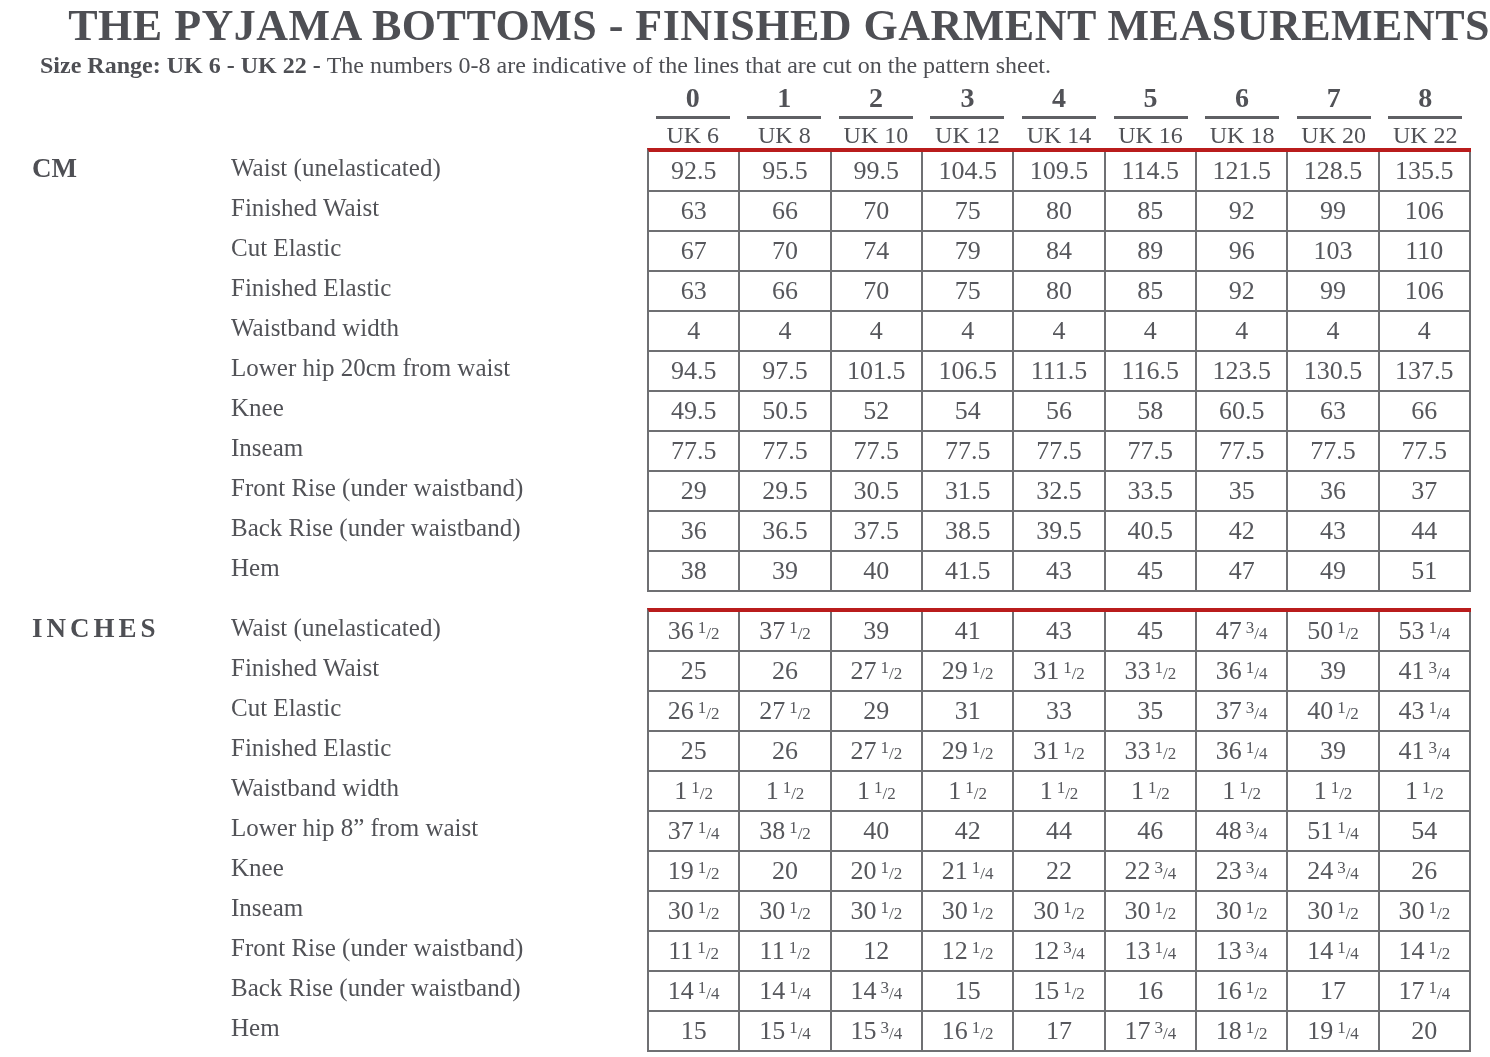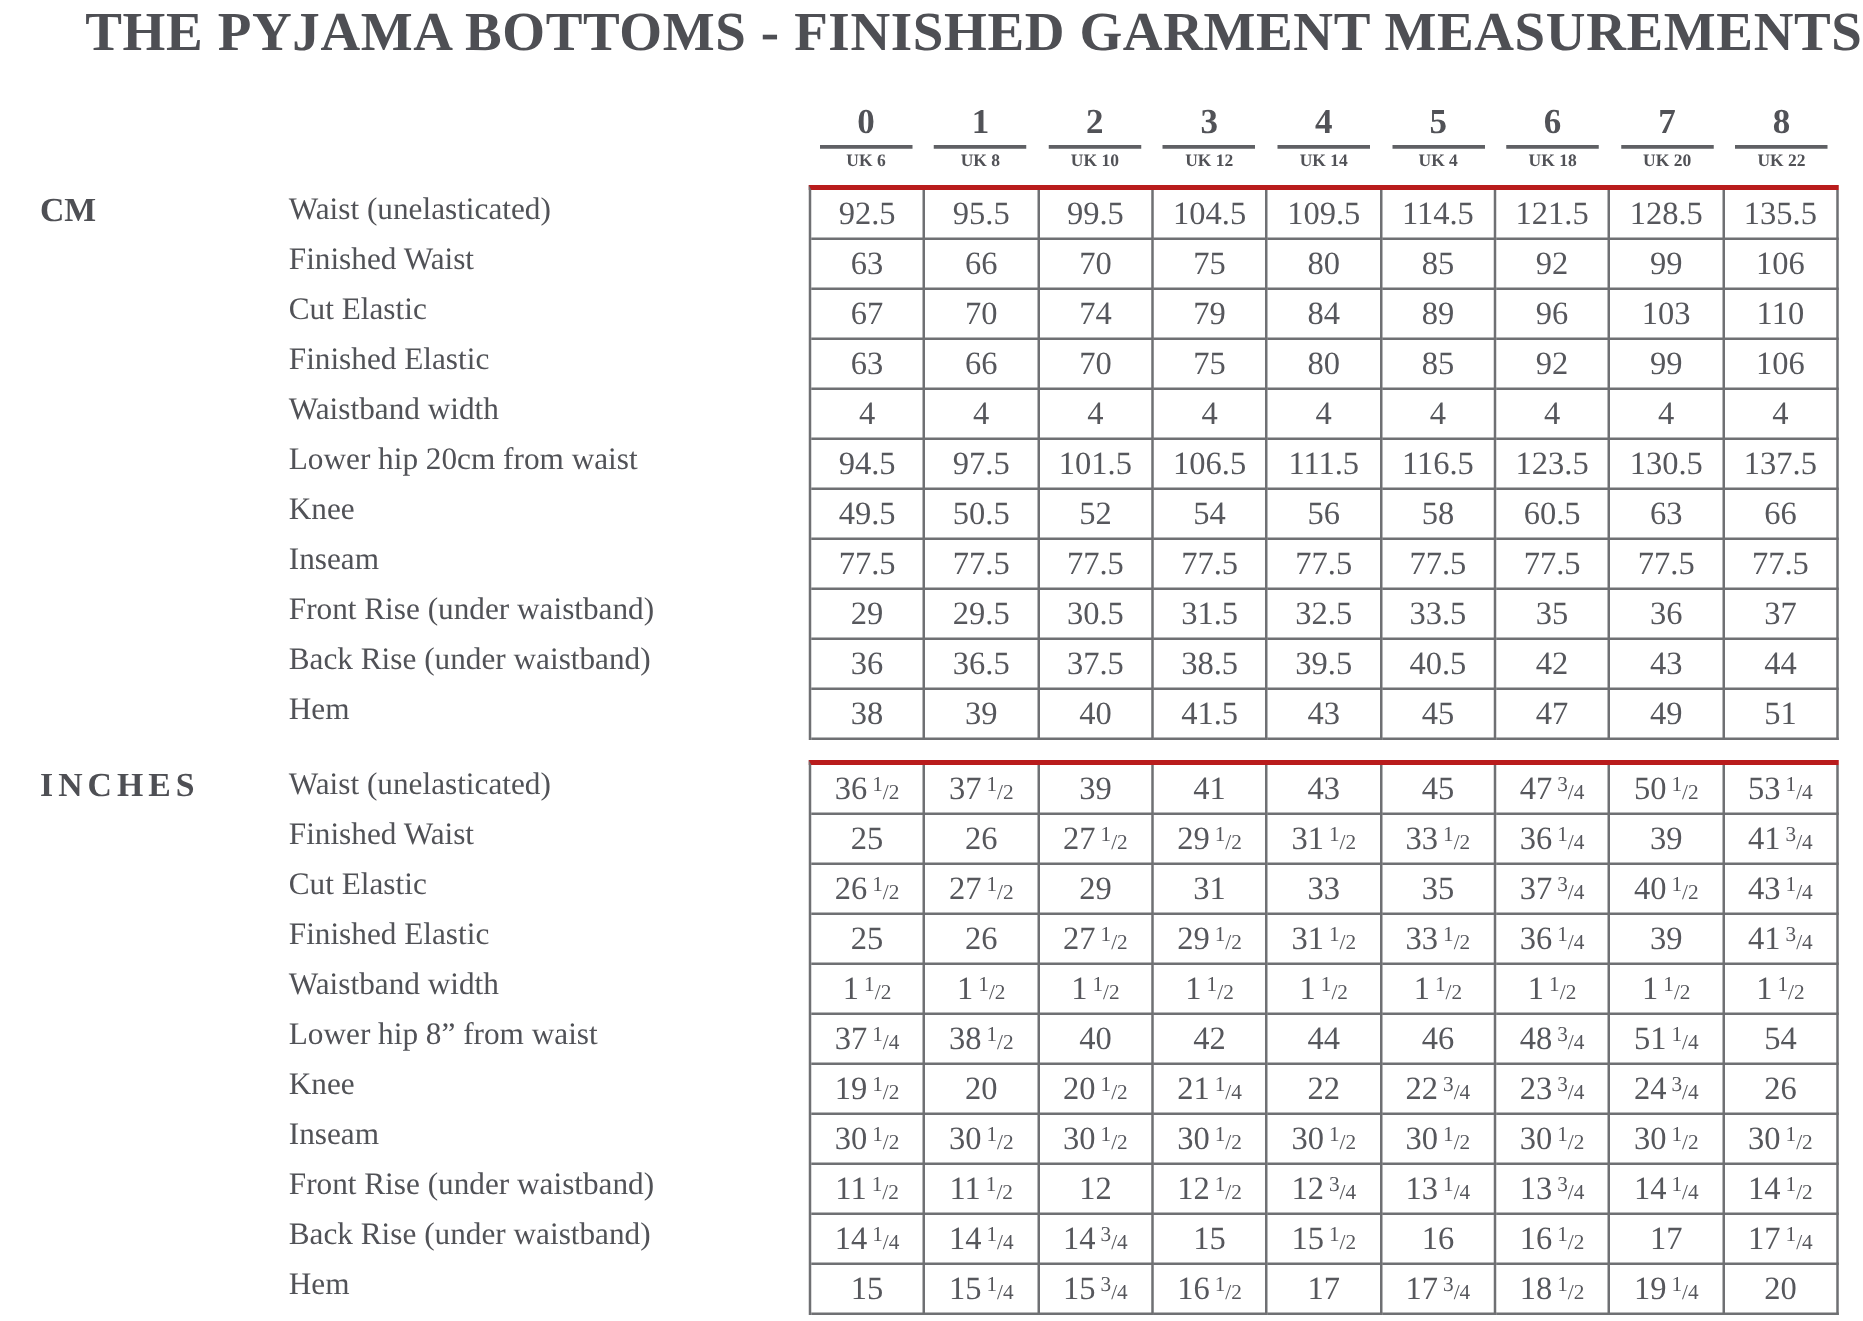--- a/index.html
+++ b/index.html
@@ -23,21 +23,21 @@
   }
   .subtitle strong{font-weight:700;}
   
   .col-headers{
     position:absolute;left:647px;top:84px;width:824px;
     display:grid;grid-template-columns:repeat(9,1fr);
   }
   .col-header{display:flex;flex-direction:column;align-items:center;}
   .col-num{font-size:28px;font-weight:700;line-height:1;color:#515257;}
   .col-rule{width:74px;height:0;border-bottom:3px solid #5f6064;margin:4px 0 4px 0;}
-  .col-uk{font-size:14px;font-weight:700;line-height:1;color:#515257;}
+  .col-uk{font-size:24px;font-weight:400;line-height:1;color:#515257;}
   
   .sec{position:absolute;left:0;width:1490px;}
   #section-cm{top:148px;}
   #section-inches{top:608px;}
   .sec-label{
     position:absolute;left:32px;top:7px;
     font-size:27px;font-weight:700;color:#4e4f54;line-height:1;
   }
   #section-inches .sec-label{left:32px;letter-spacing:4px;}
   .row-labels{position:absolute;left:183px;top:0;width:460px;}
@@ -61,20 +61,21 @@
   .fr .nu{vertical-align:0.38em;}
   .fr .de{vertical-align:0;}
 </style>
 </head>
 <body>
 
 <div class="page">
 
   <h1 class="title">THE PYJAMA BOTTOMS - FINISHED GARMENT MEASUREMENTS</h1>
 
+  <p class="subtitle"><strong>Size Range: UK 6 - UK 22 - </strong><span>The numbers 0-8 are indicative of the lines that are cut on the pattern sheet.</span></p>
 
   <div class="col-headers" id="col-headers">
       <div class="col-header">
         <div class="col-num">0</div>
         <div class="col-rule"></div>
         <div class="col-uk">UK 6</div>
       </div>
       <div class="col-header">
         <div class="col-num">1</div>
         <div class="col-rule"></div>
@@ -91,21 +92,21 @@
         <div class="col-uk">UK 12</div>
       </div>
       <div class="col-header">
         <div class="col-num">4</div>
         <div class="col-rule"></div>
         <div class="col-uk">UK 14</div>
       </div>
       <div class="col-header">
         <div class="col-num">5</div>
         <div class="col-rule"></div>
-        <div class="col-uk">UK 4</div>
+        <div class="col-uk">UK 16</div>
       </div>
       <div class="col-header">
         <div class="col-num">6</div>
         <div class="col-rule"></div>
         <div class="col-uk">UK 18</div>
       </div>
       <div class="col-header">
         <div class="col-num">7</div>
         <div class="col-rule"></div>
         <div class="col-uk">UK 20</div>

